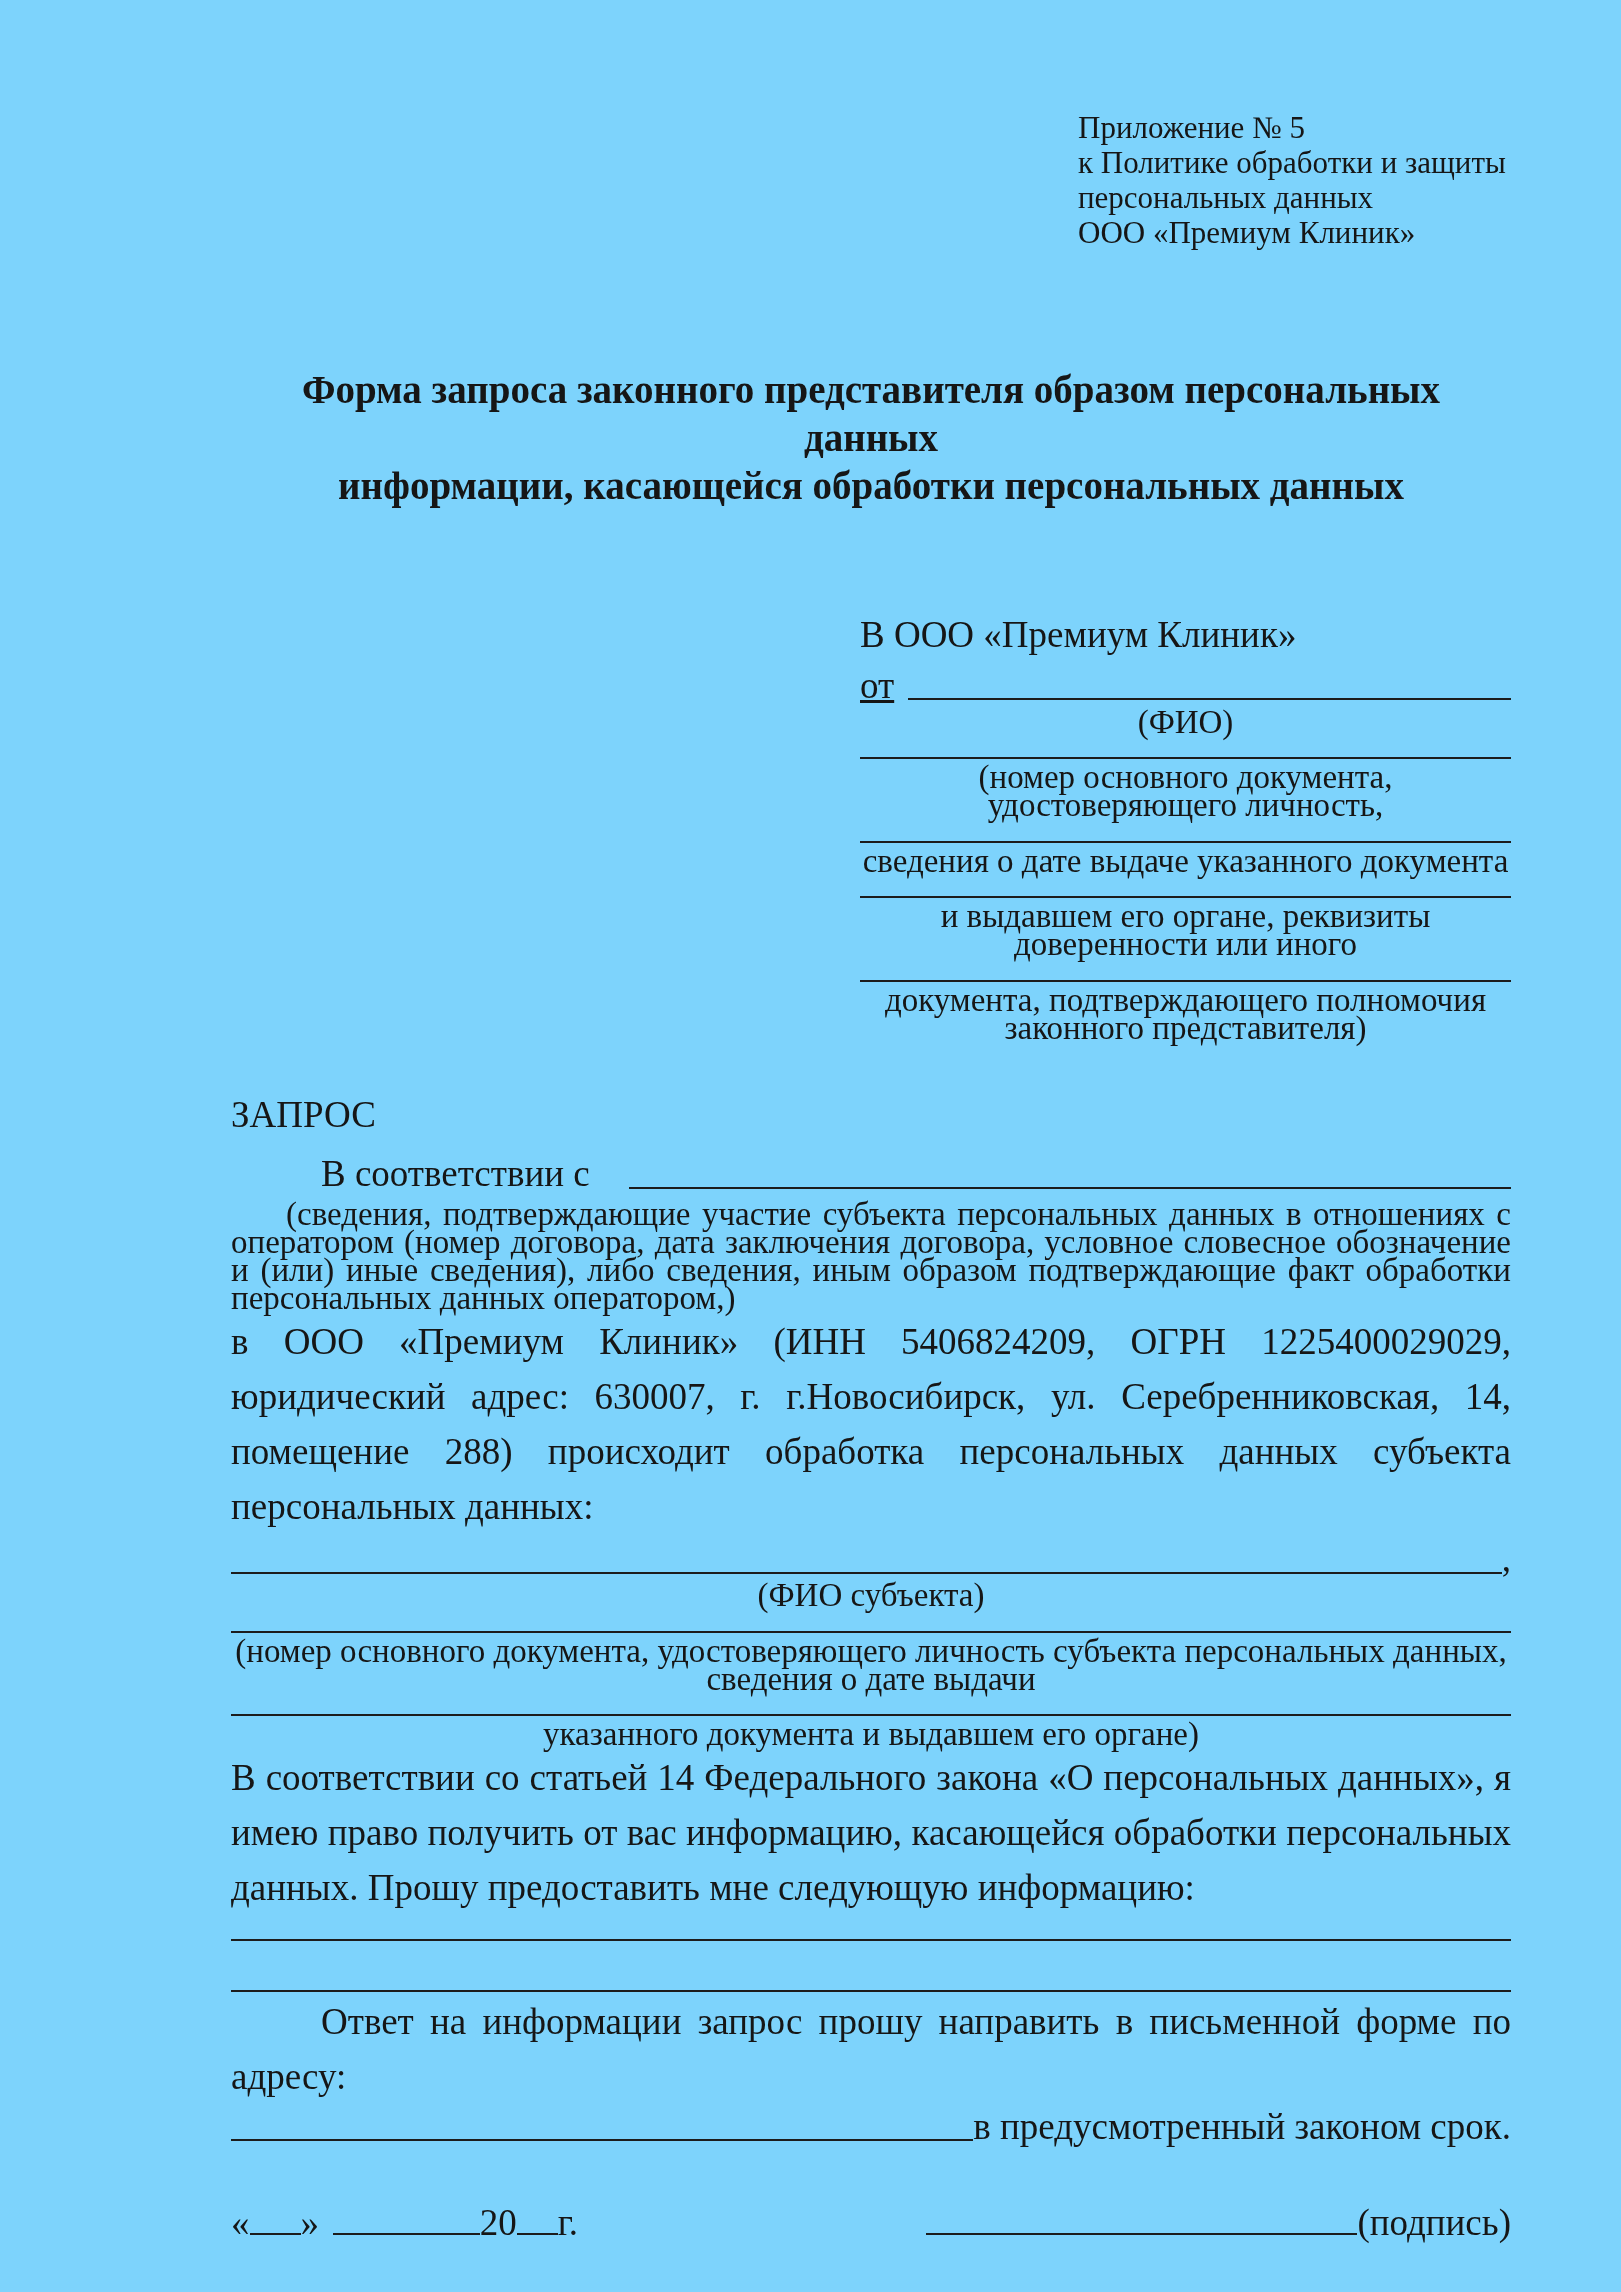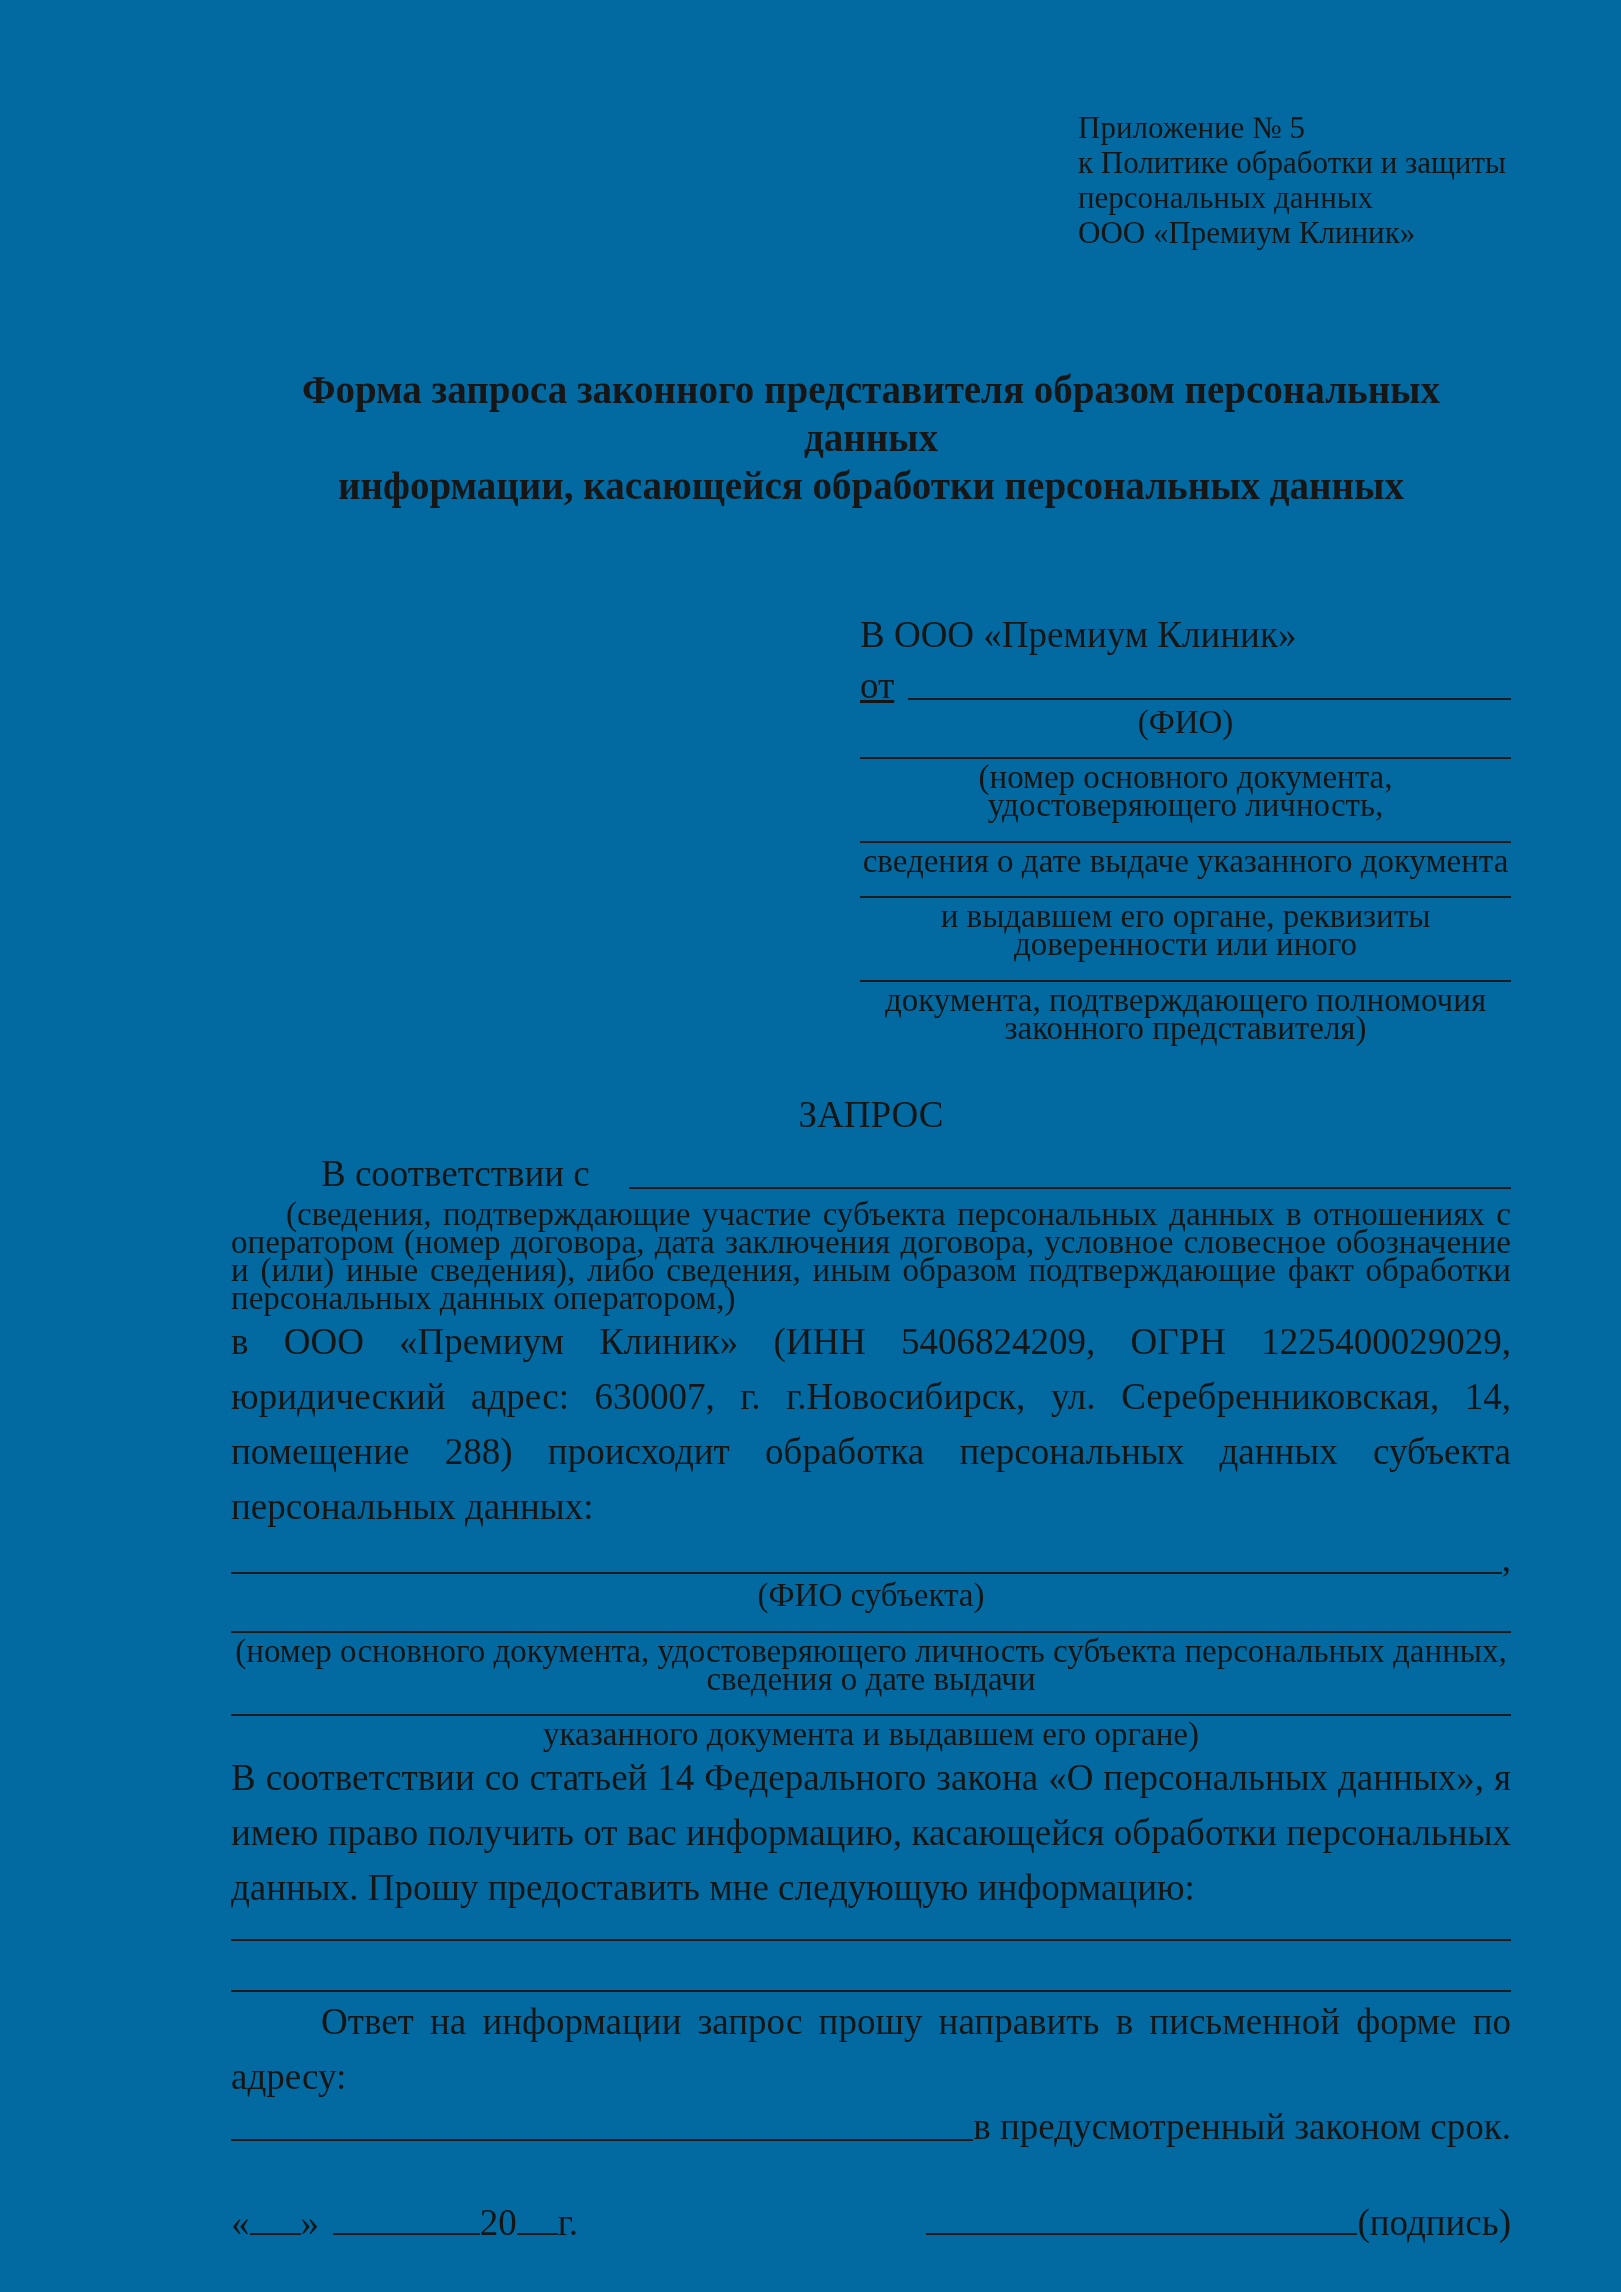--- a/index.html
+++ b/index.html
@@ -2,21 +2,21 @@
 <html lang="ru"><head>
 <meta charset="utf-8">
 <style>
   html, body { margin: 0; padding: 0; background: #ffffff; }
   .page {
     position: relative;
     width: 1621px;
     height: 2293px;
     box-sizing: border-box;
     padding: 110px 110px 0 231px;
-    background: #0369a1;
+    background: #7dd3fc;
     color: #161616;
     font-family: "Liberation Serif", "DejaVu Serif", serif;
     overflow: hidden;
   }
 
   
   .appendix { margin-left: 847px; font-size: 31px; line-height: 35px; }
 
   
   .doc-title {
@@ -41,21 +41,21 @@
   .cap { font-size: 33px; line-height: 28px; }
   .center { text-align: center; }
   .cap.just { text-align: justify; text-indent: 55px; margin-top: 3.9px; }
 
   
   .hr-line { height: 0; border-bottom: 2.9px solid #1c1c1c; }
 
   .field-group { margin-top: 21.6px; }
   .field-group .cap { margin-top: 3.9px; }
 
-  .request-heading { margin-top: 51px; text-align: center; font-size: 37px; line-height: 43px; }
+  .request-heading { margin-top: 51px; font-size: 37px; line-height: 43px; }
 
   .accordance { margin-top: 15.7px; gap: 26px; }
   .accordance > .lead { margin-left: 90px; margin-right: 13.7px; }
 
   .body { font-size: 37px; line-height: 55px; margin: 0; }
   .just { text-align: justify; }
   .just-all { text-align: justify; text-align-last: justify; }
   p.body { margin-top: 2px; }
 
   .subject-row { margin-top: 2px; }

